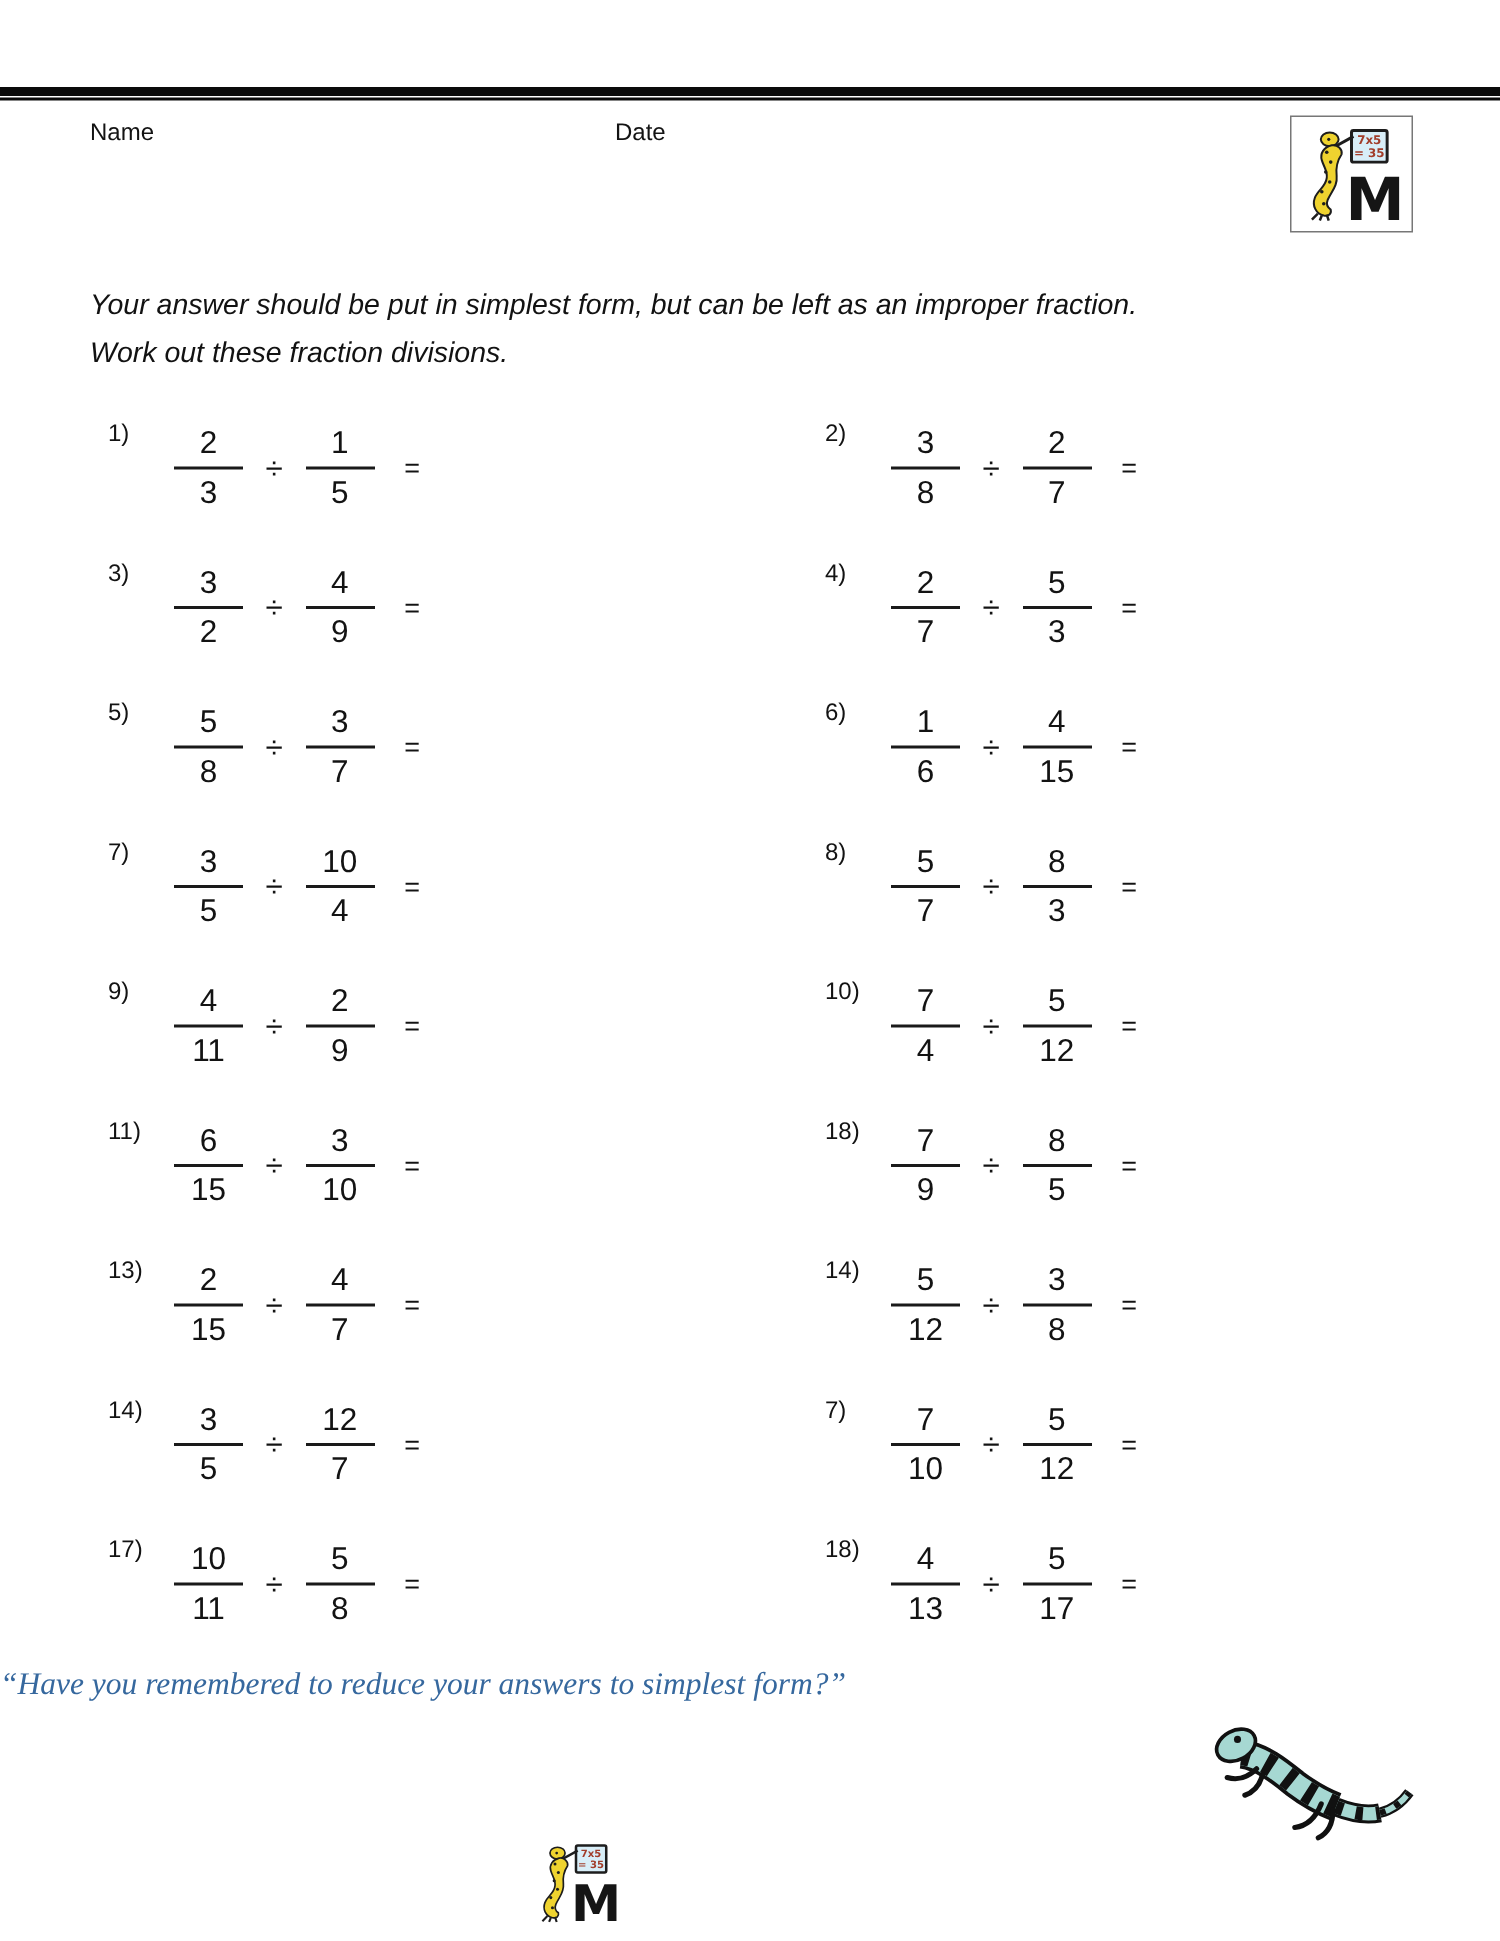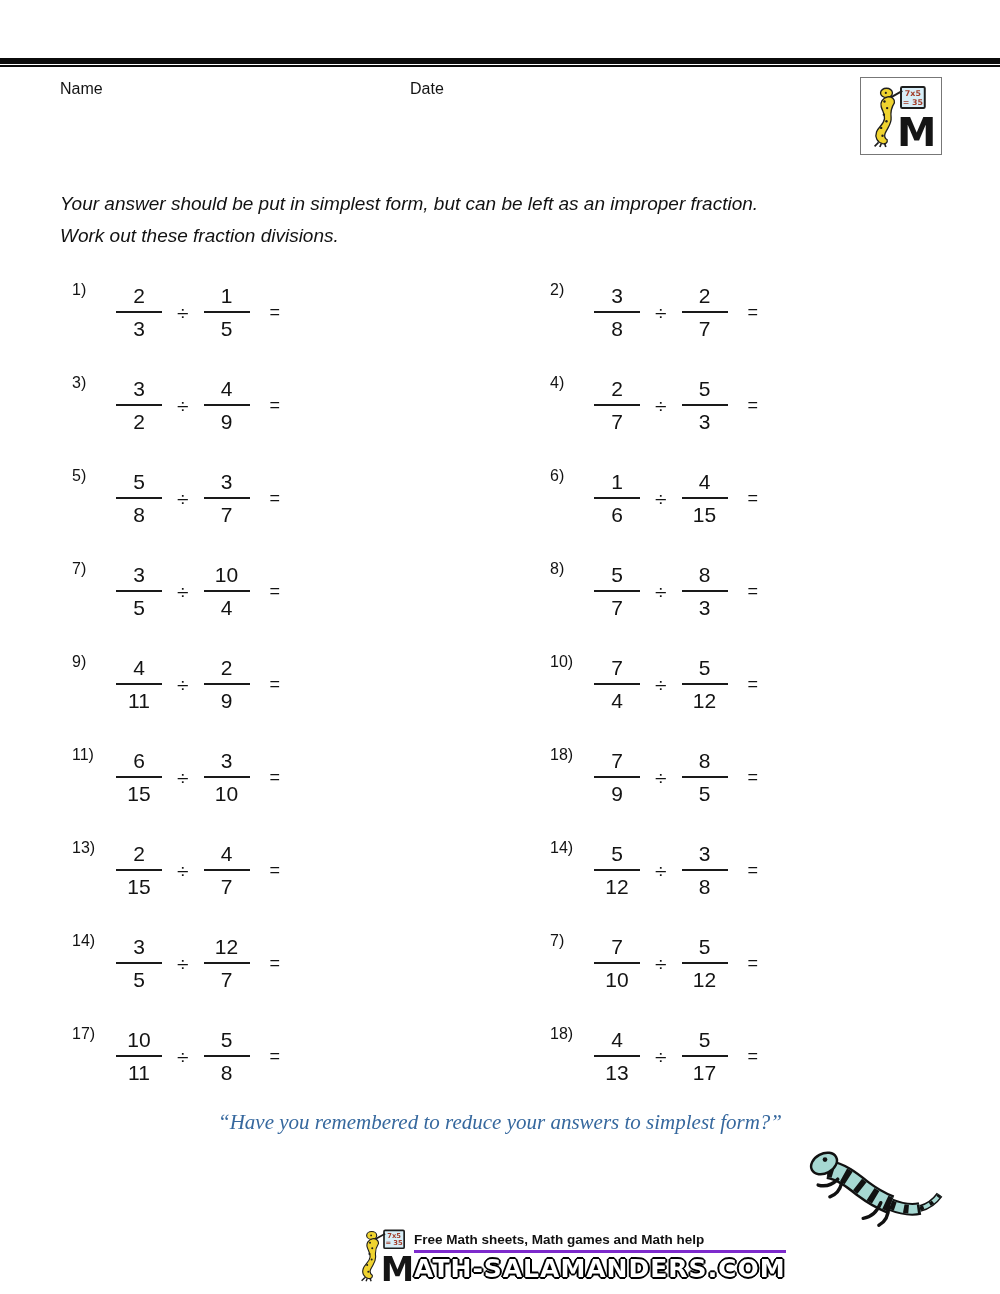--- a/index.html
+++ b/index.html
@@ -35,21 +35,21 @@
   }
   .problem{display:flex; align-items:center;}
   .pnum{width:44px; font-size:16px; align-self:flex-start; margin-top:15px;}
   .frac{display:inline-flex; flex-direction:column; align-items:center; font-size:21px; line-height:24px;}
   .frac .num{padding:0 11px 3px; border-bottom:2px solid #1a1a1a; min-width:24px; text-align:center;}
   .frac .den{padding:4px 11px 0; min-width:24px; text-align:center;}
   .op{margin:0 15px; font-size:21px;}
   .eq{margin-left:20px; font-size:18px;}
 
   .quote{
-    position:absolute; top:1090px; left:0; width:1000px; text-align:center;
+    position:absolute; top:1090px; left:0; width:1000px; text-align:left;
     font-family:"Liberation Serif", serif; font-style:italic; font-size:21px; color:#36689e;
   }
 
   .lizard{position:absolute; top:1120px; left:798px;}
 
   .footer{position:absolute; top:1204px; left:356px; display:flex; align-items:flex-start;}
   .footer-sal{flex:0 0 auto;}
   .footer-text{margin-left:2px;}
   .tagline{font-size:13.5px; font-weight:bold; color:#111; margin-top:8px; white-space:nowrap;}
   .tagline-rule{height:3px; background:#7d2acc; margin:3px 0 1px;}
@@ -409,20 +409,15 @@
           <circle cx="27" cy="13" r="1.6"></circle>
             <circle cx="25" cy="26" r="1.8"></circle>
           <circle cx="29" cy="36" r="1.8"></circle>
             <circle cx="24" cy="46" r="1.8"></circle>
           <circle cx="28" cy="56" r="1.8"></circle>
             <circle cx="20" cy="66" r="1.8"></circle>
           <circle cx="22" cy="78" r="1.8"></circle>
         </g>
       </svg>
     </div>
-    <div class="footer-text">
-      <div class="tagline">Free Math sheets, Math games and Math help</div>
-      <div class="tagline-rule"></div>
-      <div class="brand">ATH-SALAMANDERS.COM</div>
-    </div>
   </div>
 
 </div>
 
 </body></html>

